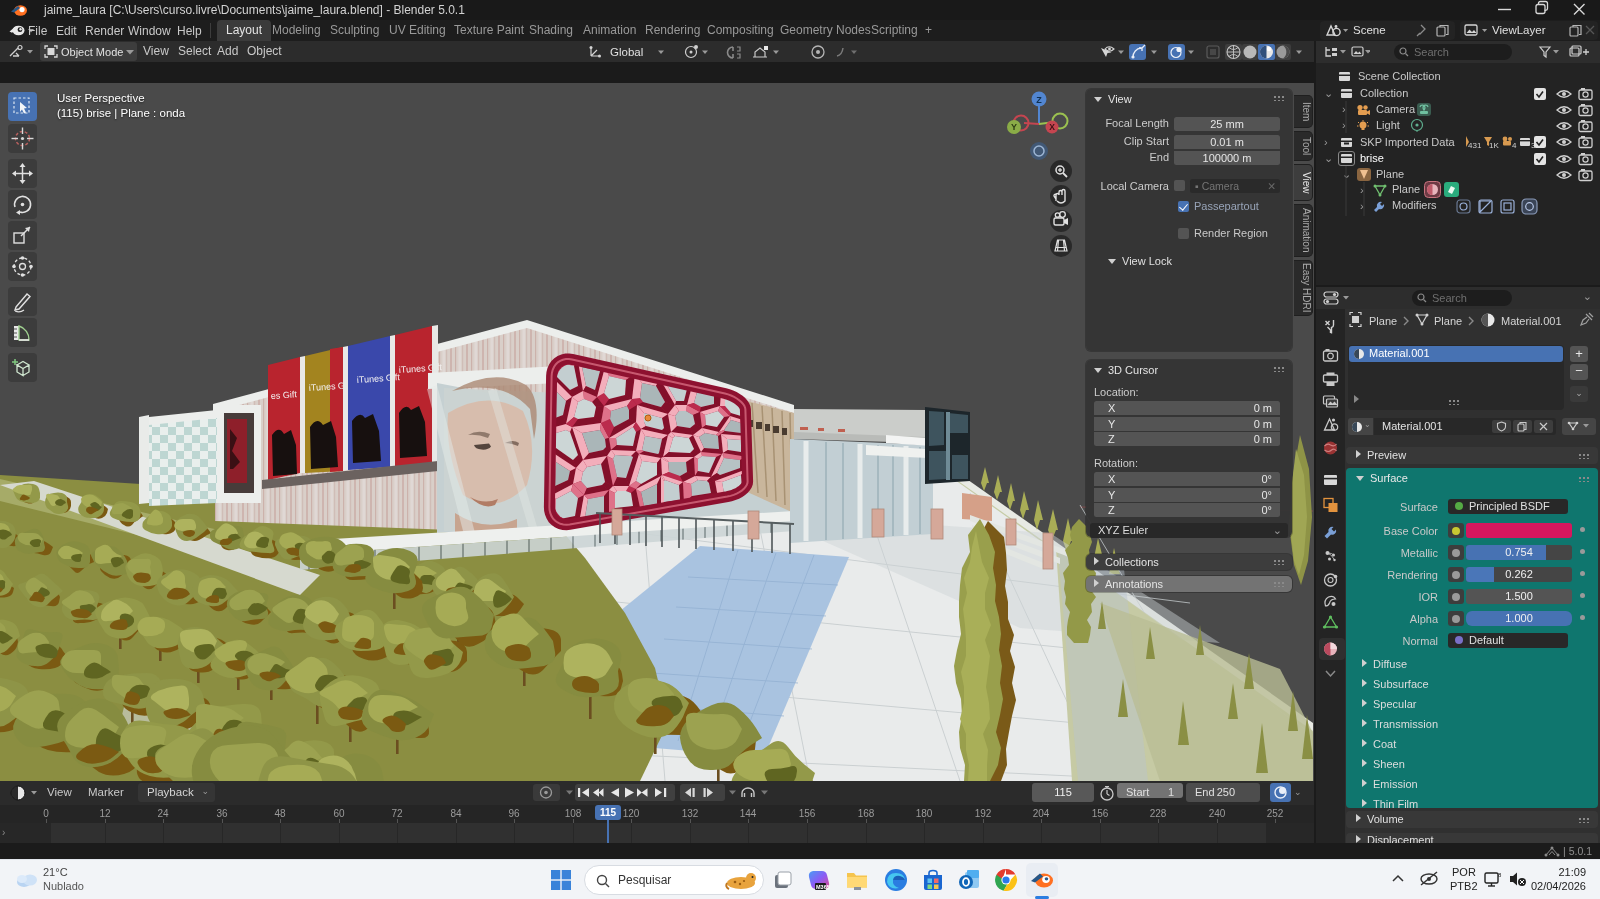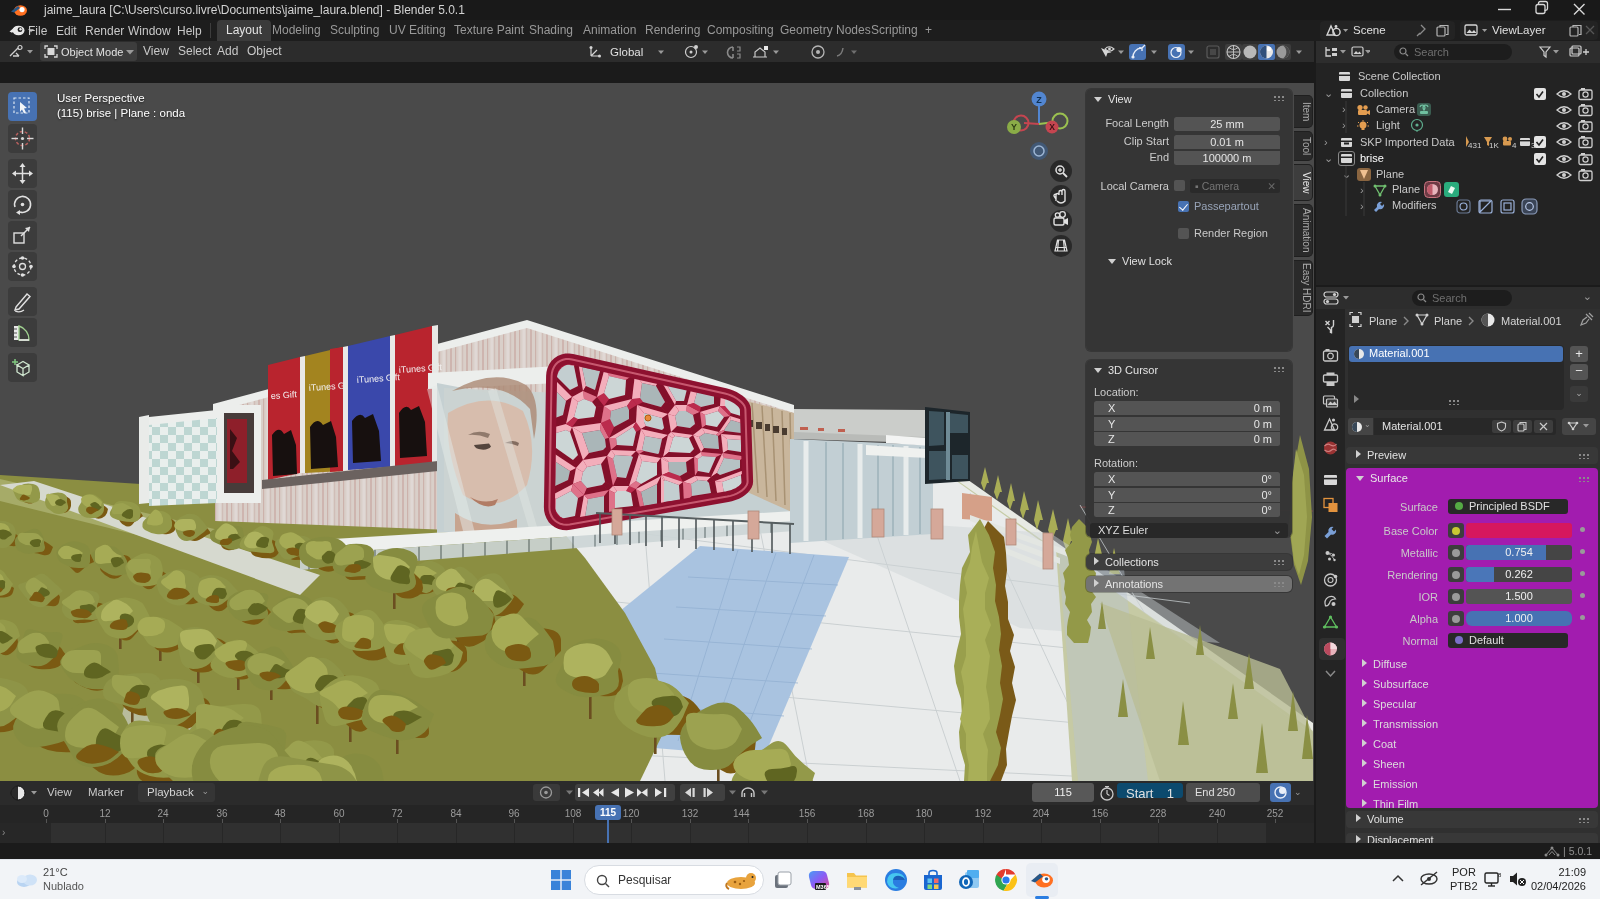--- a/index.html
+++ b/index.html
@@ -1486,21 +1486,21 @@
           <circle cx="6" cy="9" r="1.3" fill="#d0d0d0"></circle>
         <path d="M16,4 l3,3.5 3,-3.5 z" fill="#9a9a9a"></path>
       </svg>
     </div>
 
     <div class="abs" style="left:30px;top:160px;width:252px;height:17px;background:#383838;border-radius:4px">
       <span class="abs" style="left:10px;top:2px"><span class="caret closed"></span><span style="color:#e0e0e0">Preview</span></span>
       <div class="npdots" style="right:8px;top:6px;position:absolute"></div>
     </div>
 
-    <div class="abs" style="left:30px;top:181px;width:252px;height:340px;background:#a21caf;border-radius:4px">
+    <div class="abs" style="left:30px;top:181px;width:252px;height:340px;background:#0f766e;border-radius:4px">
       <span class="abs" style="left:10px;top:4px"><span class="caret open"></span><span style="color:#e8e8e8">Surface</span></span>
       <div class="npdots" style="right:8px;top:8px;position:absolute"></div>
       <div class="abs" style="right:160px;top:33px;color:#c9c9c9">Surface</div>
       <div class="abs" style="left:102px;top:31px;width:120px;height:15px;background:#282828;border-radius:3px">
         <span class="abs" style="left:7px;top:3px;width:8px;height:8px;background:#55aa44;border-radius:50%"></span>
         <span class="abs" style="left:21px;top:1px;color:#e0e0e0">Principled BSDF</span>
       </div>
       <div class="abs" style="right:160px;top:57px;color:#c9c9c9">Base Color</div>
       <div class="abs" style="left:102px;top:55px;width:16px;height:15px;background:#3d3d3d;border-radius:3px">
           <span class="abs" style="left:4px;top:3.5px;width:8px;height:8px;background:#c8c832;border-radius:50%"></span>
@@ -1599,21 +1599,21 @@
         <path d="M196,6.5 l3.5,4 3.5,-4 z" fill="#777"></path>
         <path d="M209,13 v-4 a6,5 0 0 1 12,0 v4 M211.5,13 v-4 M218.5,13 v-4" stroke="#c9c9c9" stroke-width="1.4" fill="none"></path>
         <path d="M228,6.5 l3.5,4 3.5,-4 z" fill="#777"></path>
       </svg>
 
       <div class="abs" style="left:1032px;top:2px;width:62px;height:19px;background:#585858;border-radius:3px;font-size:11px;color:#f0f0f0;text-align:center;line-height:19px">115</div>
       <svg class="abs" style="left:1099px;top:4px" width="16" height="16" viewBox="0 0 16 16">
         <circle cx="8" cy="9" r="6" fill="none" stroke="#c9c9c9" stroke-width="1.3"></circle>
         <path d="M8,9 v-4 M8,9 l2.5,1.5 M6,1.5 h4 M8,1.5 v1.5" stroke="#c9c9c9" stroke-width="1.2" fill="none"></path>
       </svg>
-      <div class="abs" style="left:1117px;top:2px;width:66px;height:15px;background:#0c4a6e;border-radius:3px;font-size:13px;color:#e0e0e0">
+      <div class="abs" style="left:1117px;top:2px;width:66px;height:15px;background:#737373;border-radius:3px;font-size:11px;color:#e0e0e0">
           <span class="abs" style="left:9px;top:3px">Start</span>
           <span class="abs" style="right:9px;top:3px">1</span>
         </div>
       <div class="abs" style="left:1186px;top:2px;width:74px;height:19px;background:#4d4d4d;border-radius:3px;font-size:11px;color:#e0e0e0">
           <span class="abs" style="left:9px;top:3px">End</span>
           <span class="abs" style="right:25px;top:3px">250</span>
         </div>
       <div class="abs" style="left:1270px;top:2px;width:21px;height:19px;background:#4772b3;border-radius:3px">
         <svg class="abs" style="left:3px;top:2px" width="15" height="15" viewBox="0 0 15 15">
           <circle cx="7.5" cy="7.5" r="5.5" fill="none" stroke="#e8eef8" stroke-width="1.4"></circle>
@@ -1640,21 +1640,21 @@
       <div class="abs" style="left:441px;top:3px;width:30px;text-align:center;color:#9b9b9b;font-size:10px">84</div>
       <div class="abs" style="left:456px;top:14px;width:1px;height:4px;background:#555"></div>
       <div class="abs" style="left:499px;top:3px;width:30px;text-align:center;color:#9b9b9b;font-size:10px">96</div>
       <div class="abs" style="left:514px;top:14px;width:1px;height:4px;background:#555"></div>
       <div class="abs" style="left:558px;top:3px;width:30px;text-align:center;color:#9b9b9b;font-size:10px">108</div>
       <div class="abs" style="left:573px;top:14px;width:1px;height:4px;background:#555"></div>
       <div class="abs" style="left:616px;top:3px;width:30px;text-align:center;color:#9b9b9b;font-size:10px">120</div>
       <div class="abs" style="left:631px;top:14px;width:1px;height:4px;background:#555"></div>
       <div class="abs" style="left:675px;top:3px;width:30px;text-align:center;color:#9b9b9b;font-size:10px">132</div>
       <div class="abs" style="left:690px;top:14px;width:1px;height:4px;background:#555"></div>
-      <div class="abs" style="left:733px;top:3px;width:30px;color:#9b9b9b;font-size:10px">144</div>
+      <div class="abs" style="left:733px;top:3px;width:30px;text-align:center;color:#9b9b9b;font-size:10px">144</div>
       <div class="abs" style="left:748px;top:14px;width:1px;height:4px;background:#555"></div>
       <div class="abs" style="left:792px;top:3px;width:30px;text-align:center;color:#9b9b9b;font-size:10px">156</div>
       <div class="abs" style="left:807px;top:14px;width:1px;height:4px;background:#555"></div>
       <div class="abs" style="left:851px;top:3px;width:30px;text-align:center;color:#9b9b9b;font-size:10px">168</div>
       <div class="abs" style="left:866px;top:14px;width:1px;height:4px;background:#555"></div>
       <div class="abs" style="left:909px;top:3px;width:30px;text-align:center;color:#9b9b9b;font-size:10px">180</div>
       <div class="abs" style="left:924px;top:14px;width:1px;height:4px;background:#555"></div>
       <div class="abs" style="left:968px;top:3px;width:30px;text-align:center;color:#9b9b9b;font-size:10px">192</div>
       <div class="abs" style="left:983px;top:14px;width:1px;height:4px;background:#555"></div>
       <div class="abs" style="left:1026px;top:3px;width:30px;text-align:center;color:#9b9b9b;font-size:10px">204</div>

